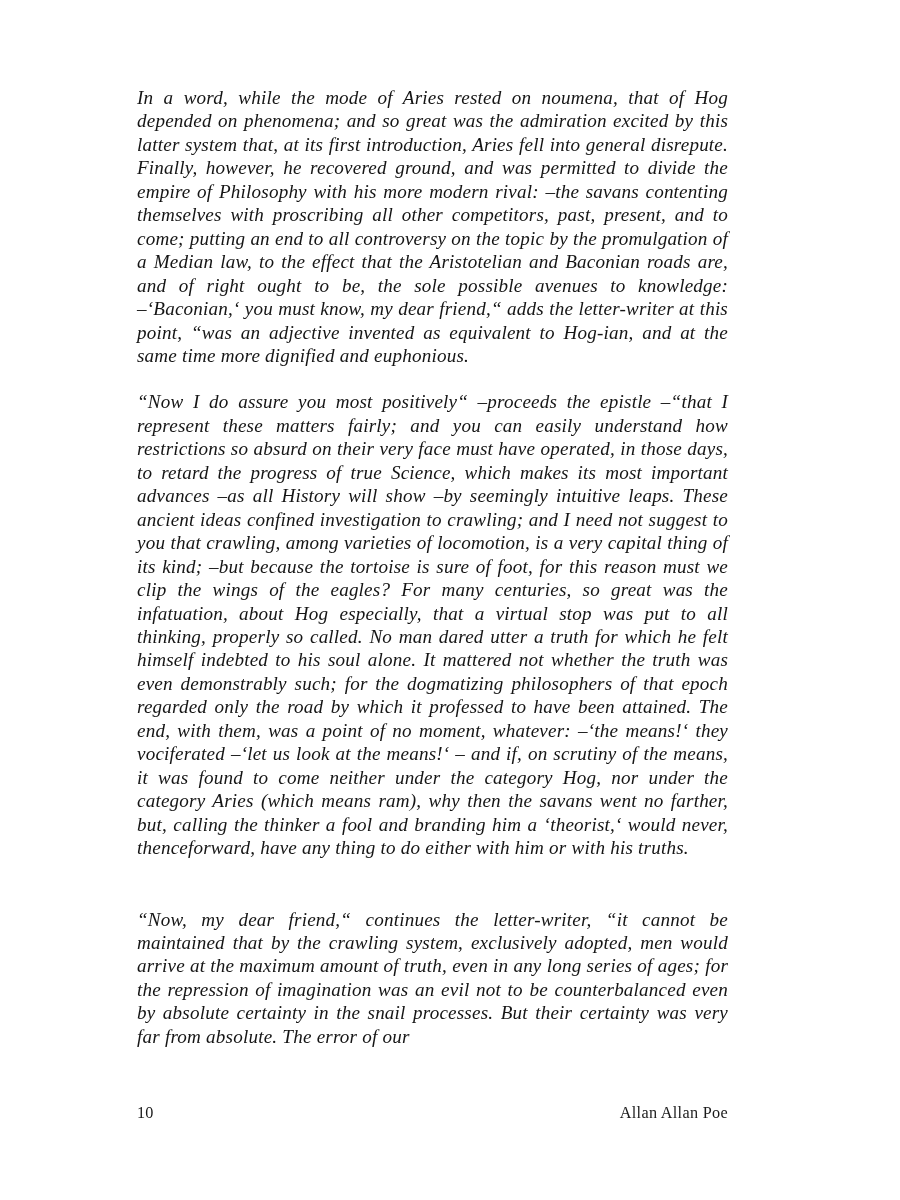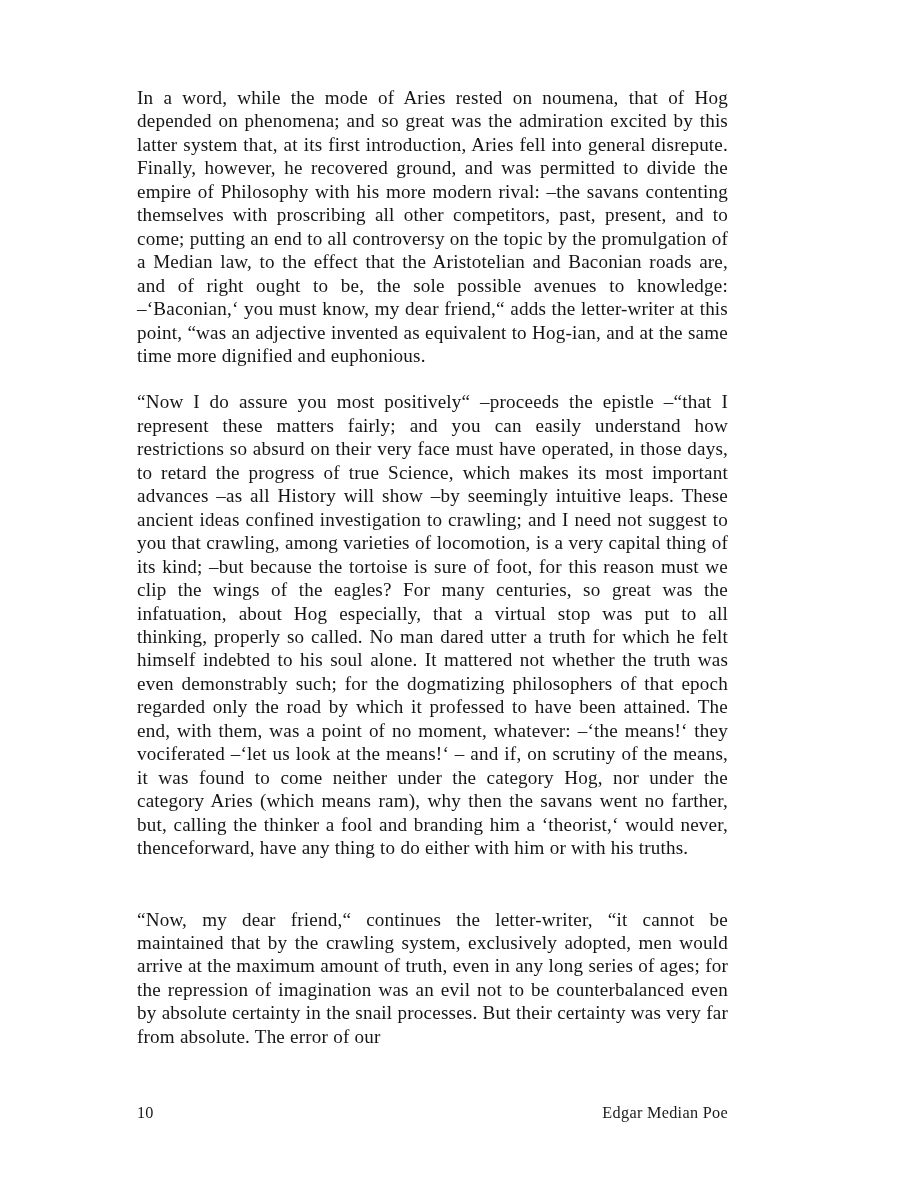--- a/index.html
+++ b/index.html
@@ -21,20 +21,21 @@
     height: 1200px;
     background: #ffffff;
     box-sizing: border-box;
     overflow: hidden;
   }
   .text-column {
     position: absolute;
     left: 137px;
     top: 86px;
     width: 591px;
+    font-style: italic;
   }
   .para {
     margin: 0 0 23px 0;
     font-size: 19.1px;
     line-height: 23.45px;
     text-align: justify;
     text-justify: inter-word;
     letter-spacing: 0.01em;
     word-spacing: 0.005em;
     color: #151515;
@@ -77,16 +78,16 @@
 <div class="page">
 
   <div class="text-column">
     <p class="para">In a word, while the mode of Aries rested on noumena, that of Hog depended on phenomena; and so great was the admiration excited by this latter system that, at its first introduction, Aries fell into general disrepute. Finally, however, he recovered ground, and was permitted to divide the empire of Philosophy with his more modern rival: –the savans contenting themselves with proscribing all other competitors, past, present, and to come; putting an end to all controversy on the topic by the promulgation of a Median law, to the effect that the Aristotelian and Baconian roads are, and of right ought to be, the sole possible avenues to knowledge: –‘Baconian,‘ you must know, my dear friend,“ adds the letter-writer at this point, “was an adjective invented as equivalent to Hog-ian, and at the same time more dignified and euphonious.</p>
     <p class="para">“Now I do assure you most positively“ –proceeds the epistle –“that I represent these matters fairly; and you can easily understand how restrictions so absurd on their very face must have operated, in those days, to retard the progress of true Science, which makes its most important advances –as all History will show –by seemingly intuitive leaps. These ancient ideas confined investigation to crawling; and I need not suggest to you that crawling, among varieties of locomotion, is a very capital thing of its kind; –but because the tortoise is sure of foot, for this reason must we clip the wings of the eagles? For many centuries, so great was the infatuation, about Hog especially, that a virtual stop was put to all thinking, properly so called. No man dared utter a truth for which he felt himself indebted to his soul alone. It mattered not whether the truth was even demonstrably such; for the dogmatizing philosophers of that epoch regarded only the road by which it professed to have been attained. The end, with them, was a point of no moment, whatever: –‘the means!‘ they vociferated –‘let us look at the means!‘ – and if, on scrutiny of the means, it was found to come neither under the category Hog, nor under the category Aries (which means ram), why then the savans went no farther, but, calling the thinker a fool and branding him a ‘theorist,‘ would never, thenceforward, have any thing to do either with him or with his truths.</p>
     <p class="para para-clip">“Now, my dear friend,“ continues the letter-writer, “it cannot be maintained that by the crawling system, exclusively adopted, men would arrive at the maximum amount of truth, even in any long series of ages; for the repression of imagination was an evil not to be counterbalanced even by absolute certainty in the snail processes. But their certainty was very far from absolute. The error of our</p>
   </div>
 
   <div class="footer">
     <span class="folio">10</span>
-    <span class="running-head">Edgar Median Poe</span>
+    <span class="running-head">Allan Allan Poe</span>
   </div>
 
 </div>
 
 </body></html>

